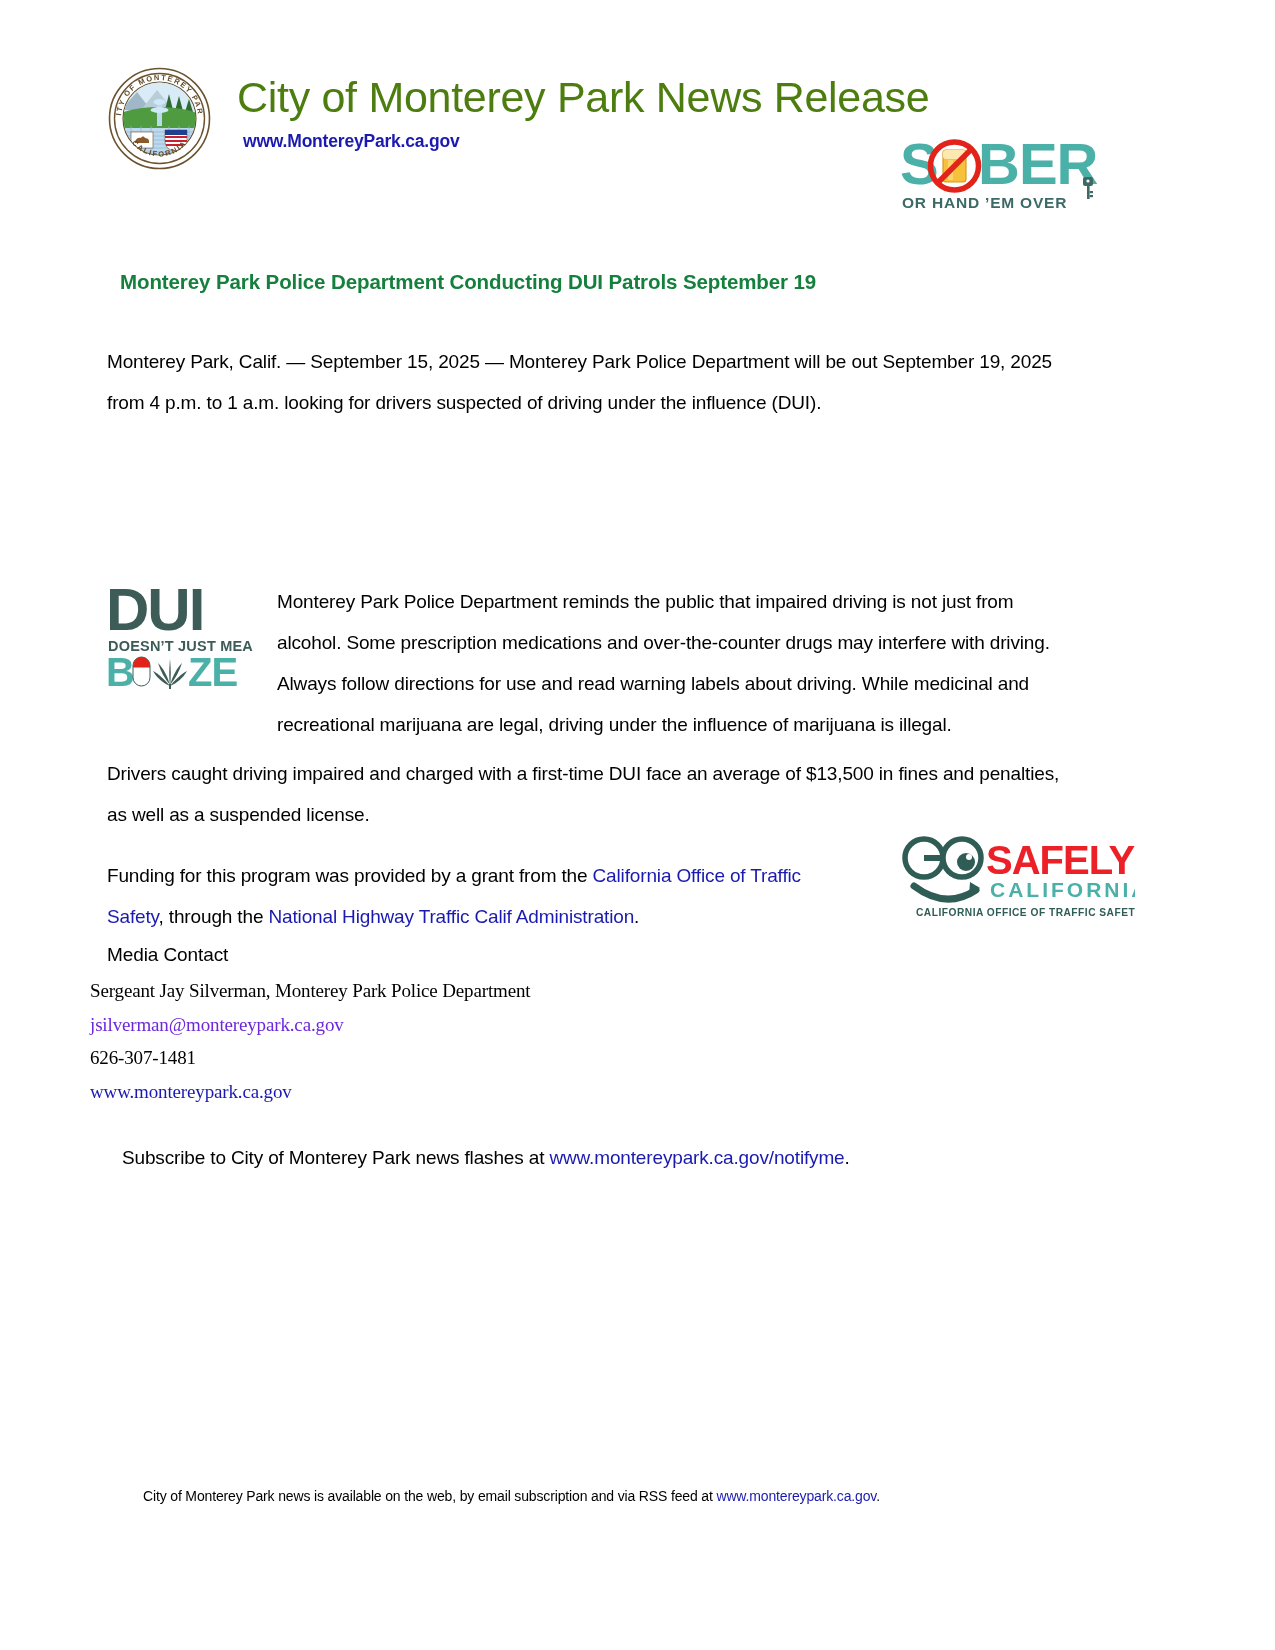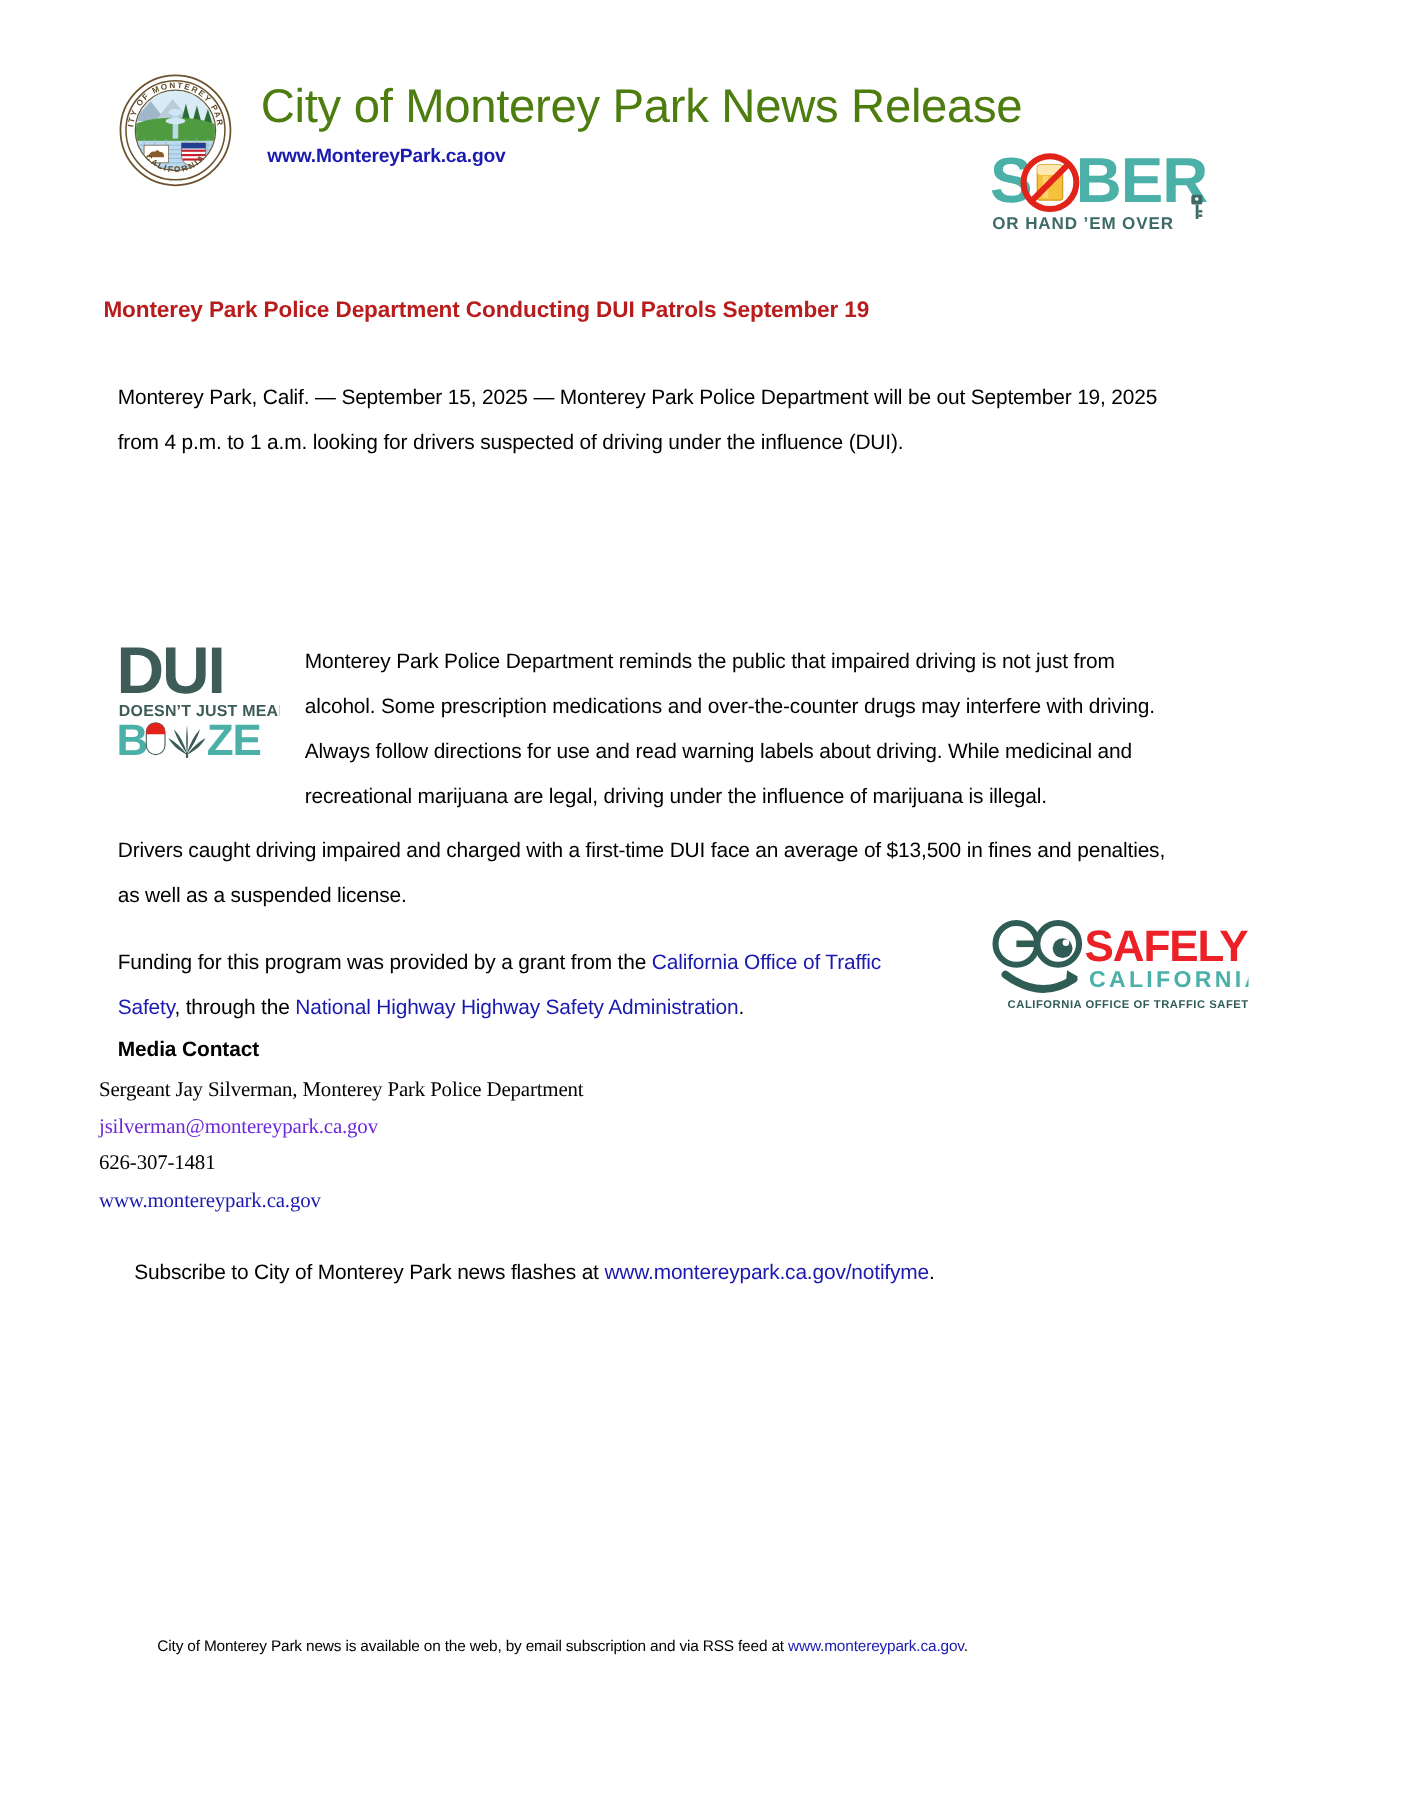--- a/index.html
+++ b/index.html
@@ -65,27 +65,27 @@
     position: absolute;
     left: 900px;
     top: 136px;
     width: 210px;
     height: 82px;
   }
 
   
   .headline {
     position: absolute;
-    left: 94px;
+    left: 120px;
     top: 256px;
     width: 1010px;
     font-size: 20.5px;
     font-weight: 700;
     letter-spacing: -0.1px;
-    color: #b91c1c;
+    color: #15803d;
   }
   .para {
     position: absolute;
     left: 107px;
     width: 963px;
     font-size: 19px;
     line-height: 41px;
     color: #000000;
     letter-spacing: -0.15px;
   }
@@ -113,21 +113,21 @@
     width: 235px;
     height: 95px;
   }
 
   
   .media-heading {
     position: absolute;
     left: 107px;
     top: 944px;
     font-size: 19px;
-    font-weight: 700;
+    font-weight: 400;
     letter-spacing: -0.1px;
   }
   .contact-line {
     position: absolute;
     left: 90px;
     font-size: 19px;
     letter-spacing: -0.15px;
     white-space: nowrap;
     font-family: Liberation Serif, serif;
   }
@@ -292,21 +292,21 @@
           <rect x="-1" y="12" width="2" height="5"></rect>
         </g>
       </g>
     </svg>
   </div>
 
   <p class="para p-dui">Monterey Park Police Department reminds the public that impaired driving is not just from alcohol. Some prescription medications and over-the-counter drugs may interfere with driving. Always follow directions for use and read warning labels about driving. While medicinal and recreational marijuana are legal, driving under the influence of marijuana is illegal.</p>
 
   <p class="para p4">Drivers caught driving impaired and charged with a first-time DUI face an average of $13,500 in fines and penalties, as well as a suspended license.</p>
 
-  <p class="para p5"><span>Funding for this program was provided by a grant from the </span><span class="link-u">California Office of Traffic Safety</span><span>, through the </span><span class="link-u">National Highway Highway Safety Administration</span><span>.</span></p>
+  <p class="para p5"><span>Funding for this program was provided by a grant from the </span><span class="link-u">California Office of Traffic Safety</span><span>, through the </span><span class="link-u">National Highway Traffic Calif Administration</span><span>.</span></p>
 
   <div class="gosafely-logo">
     <svg width="235" height="95" viewBox="0 0 235 95" xmlns="http://www.w3.org/2000/svg">
 
       <g>
         <circle cx="24" cy="32" r="19" fill="#ffffff" stroke="#2f5d55" stroke-width="5.5"></circle>
         <circle cx="62" cy="32" r="19" fill="#ffffff" stroke="#2f5d55" stroke-width="5.5"></circle>
         <rect x="24" y="29" width="19" height="6" fill="#2f5d55"></rect>
         <circle cx="66" cy="36" r="9" fill="#2f5d55"></circle>
         <circle cx="69" cy="31" r="3" fill="#ffffff"></circle>

